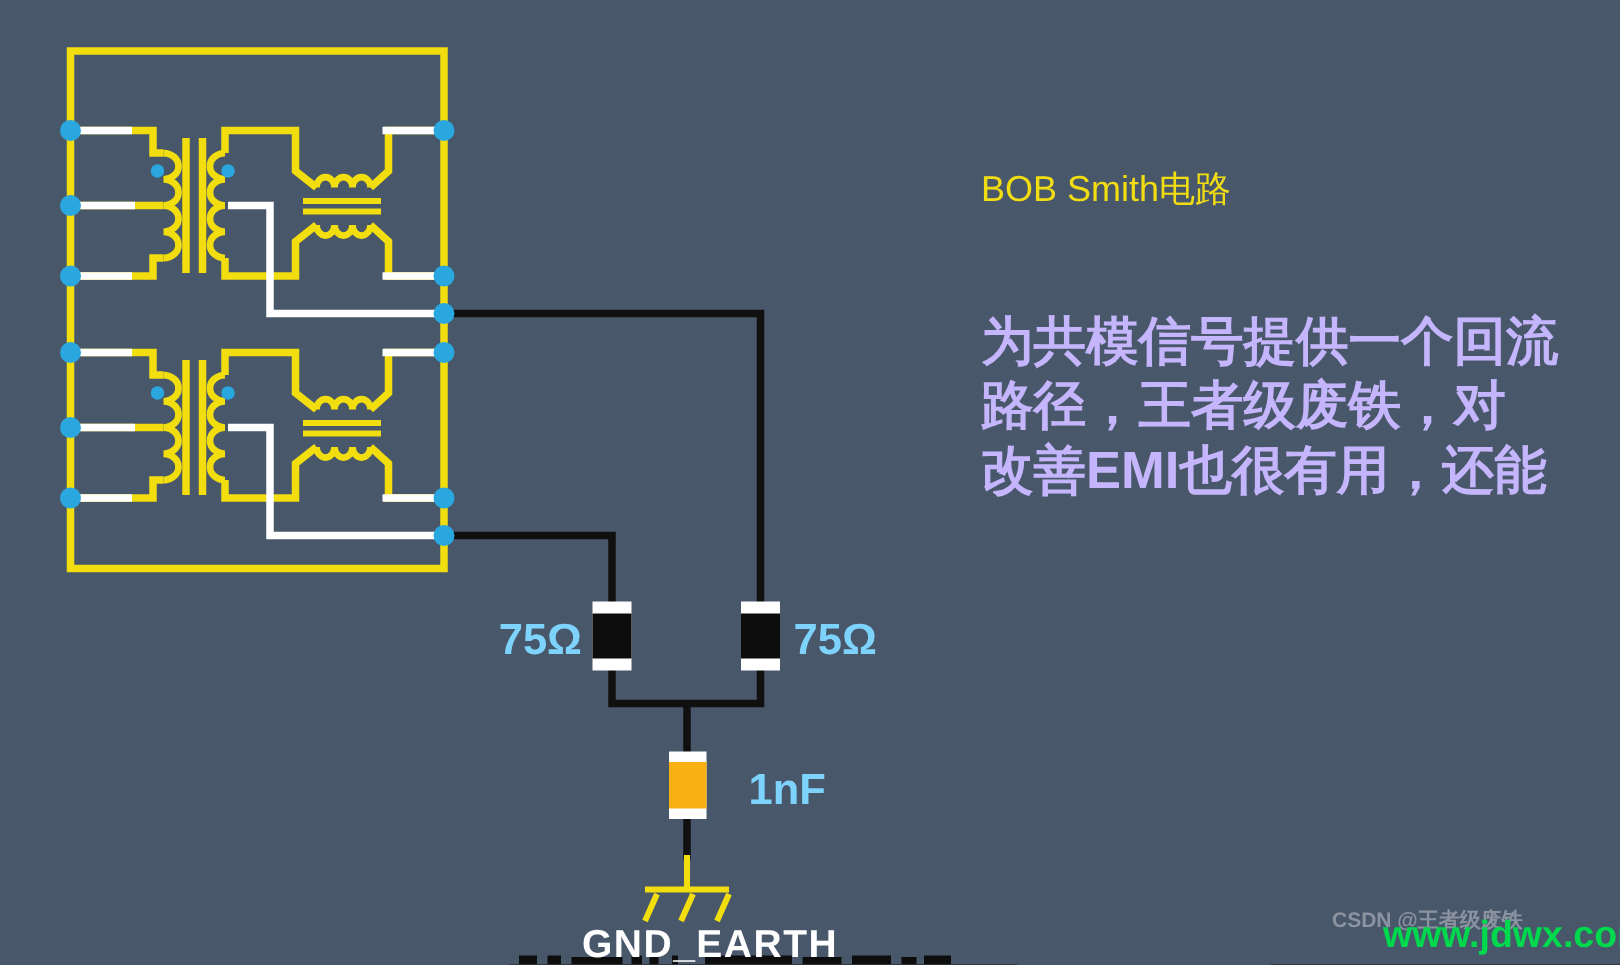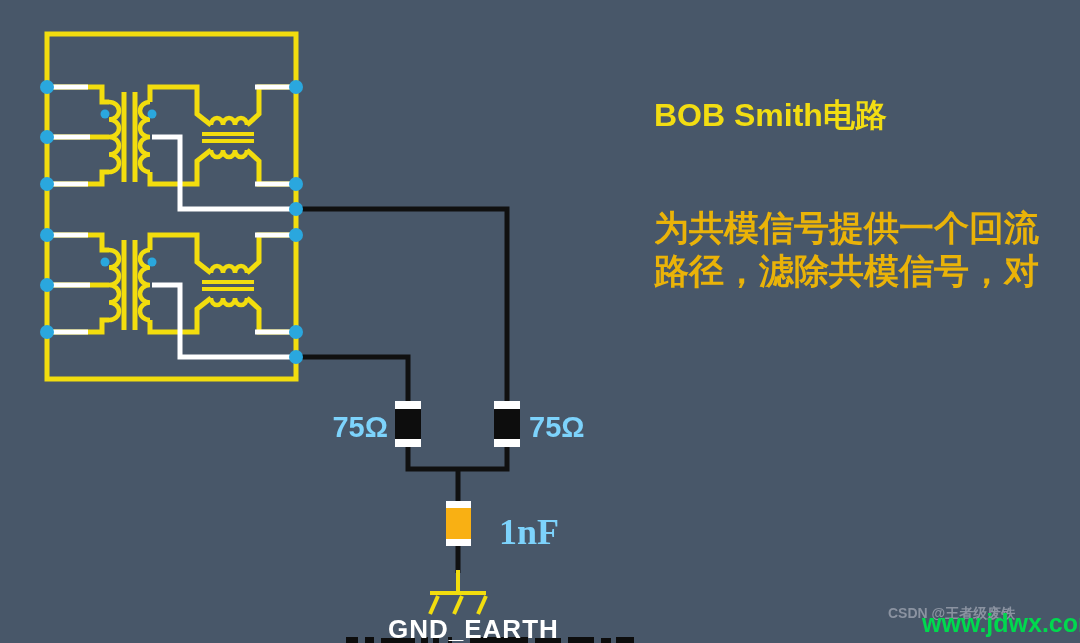--- a/index.html
+++ b/index.html
@@ -7,24 +7,24 @@
     position:relative;width:1080px;height:643px;overflow:hidden;
     background:#485769;
     font-family:"Liberation Sans", sans-serif;
   }
   .stage *{box-sizing:border-box;}
   svg.circuit{position:absolute;left:0;top:0;width:1080px;height:643px;}
   .lbl{position:absolute;font-weight:bold;color:#7dd3fc;white-space:nowrap;}
   .r-label{font-size:29px;}
   .r-label.left{left:330px;top:411px;width:58px;text-align:right;}
   .r-label.right{left:529px;top:411px;}
-  .cap-label{left:499px;top:511px;font-size:36px;font-family:Liberation Serif, serif;}
+  .cap-label{left:499px;top:511px;font-size:29px;}
   .gnd-label{position:absolute;left:388px;top:614px;font-size:26px;font-weight:bold;color:#ffffff;letter-spacing:1px;white-space:nowrap;}
-  .title{position:absolute;left:654px;top:94px;font-size:32px;font-weight:bold;color:#f2dd12;white-space:nowrap;}
-  .desc{position:absolute;left:654px;top:206px;width:400px;font-size:35px;font-weight:bold;color:#eab308;line-height:43px;}
+  .title{position:absolute;left:654px;top:110px;font-size:24px;font-weight:normal;color:#f2dd12;white-space:nowrap;}
+  .desc{position:absolute;left:654px;top:206px;width:400px;font-size:35px;font-weight:bold;color:#c4b5fd;line-height:43px;}
   .desc div{white-space:nowrap;}
   .wm-gray{position:absolute;left:888px;top:605px;font-size:14px;font-weight:600;color:#8b93a1;white-space:nowrap;}
   .wm-green{position:absolute;left:922px;top:609px;font-size:25px;font-weight:bold;color:#00d94e;white-space:nowrap;}
 </style>
 </head>
 <body>
 
 <div class="stage">
 
   <svg class="circuit" viewBox="0 0 1080 643">
@@ -138,19 +138,20 @@
   </svg>
 
   <div class="lbl r-label left">75Ω</div>
   <div class="lbl r-label right">75Ω</div>
   <div class="lbl cap-label">1nF</div>
   <div class="gnd-label">GND_EARTH</div>
 
   <div class="title">BOB Smith电路</div>
   <div class="desc">
     <div>为共模信号提供一个回流</div>
-    <div>路径，滤除共模信号，对</div>
+    <div>路径，王者级废铁，对</div>
+    <div>改善EMI也很有用，还能</div>
   </div>
 
   <div class="wm-gray">CSDN @王者级废铁</div>
   <div class="wm-green">www.jdwx.com</div>
 
 </div>
 
 </body></html>

